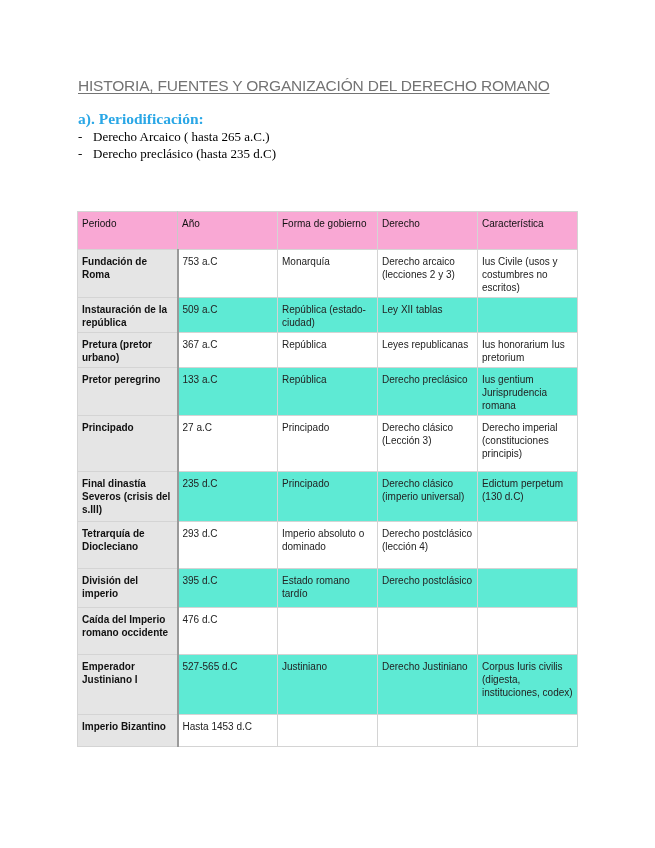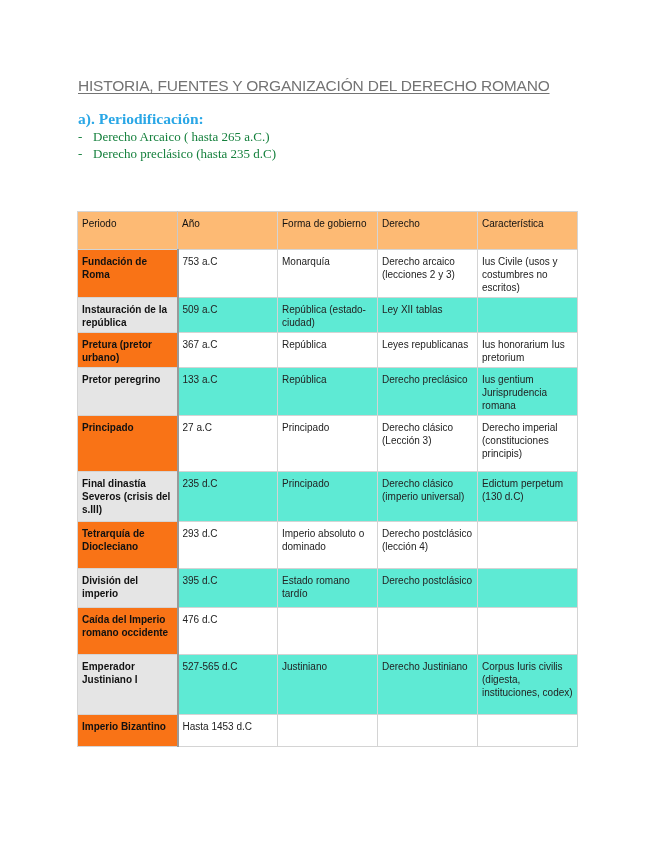--- a/index.html
+++ b/index.html
@@ -10,37 +10,37 @@
     color: #737373; text-decoration: underline; text-underline-offset: 2px;
     letter-spacing: -0.2px; white-space: nowrap;
   }
   .section-heading {
     position: absolute; left: 78px; top: 110px;
     font-family: "Liberation Serif", serif; font-size: 15.5px; font-weight: bold;
     color: #2aa7e6; white-space: nowrap;
   }
   .period-list {
     position: absolute; left: 78px; top: 128px; margin: 0; padding: 0; list-style: none;
-    font-family: "Liberation Serif", serif; font-size: 13px; color: #15803d;
+    font-family: "Liberation Serif", serif; font-size: 13px; color: #000000;
   }
   .period-list li { height: 17px; line-height: 17px; white-space: nowrap; }
   .period-list .dash { display: inline-block; width: 15px; }
 
   table.history {
     position: absolute; left: 77px; top: 211px; width: 501px;
     border-collapse: collapse; table-layout: fixed;
     font-family: "Liberation Sans", sans-serif; font-size: 10px; color: #222;
   }
   table.history col { width: 100px; }
   table.history th, table.history td {
     border: 1px solid #d4d4d4; vertical-align: top;
     padding: 5px 4px 3px 4px; line-height: 13px; text-align: left;
   }
-  table.history th { background: #fdba74; font-weight: normal; color: #111; height: 29px; }
-  table.history td.first { background: #f97316; font-weight: normal; border-right: 2px solid #9a9a9a; color: #111; }
+  table.history th { background: #f9a8d4; font-weight: normal; color: #111; height: 29px; }
+  table.history td.first { background: #e5e5e5; font-weight: normal; border-right: 2px solid #9a9a9a; color: #111; }
   table.history th.first { border-right: 1px solid #c9c9c9; }
   table.history td.first b { font-weight: bold; }
   table.history tr.alt td { background: #5eead4; }
   table.history tr.alt td.first { background: #e5e5e5; margin-top: 44px; }
 </style>
 </head>
 <body>
 
 <div>
   <div class="title">HISTORIA, FUENTES Y ORGANIZACIÓN DEL DERECHO ROMANO</div>

